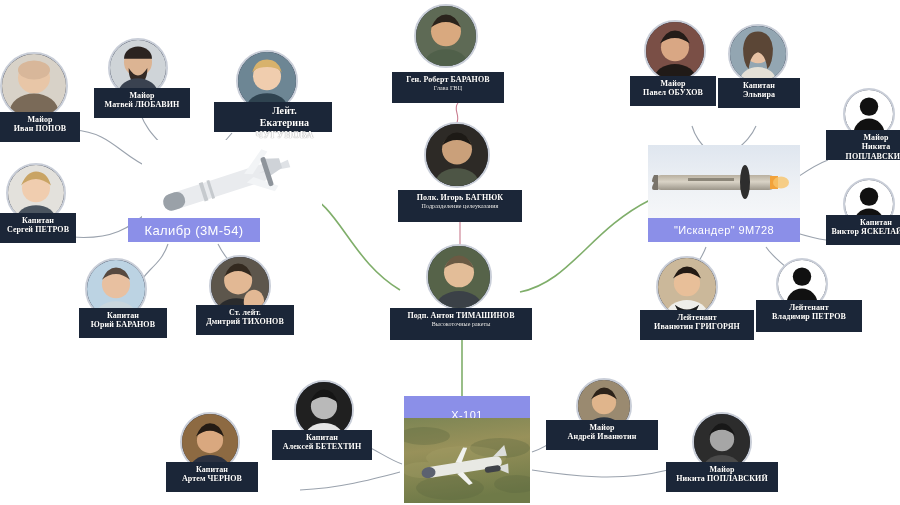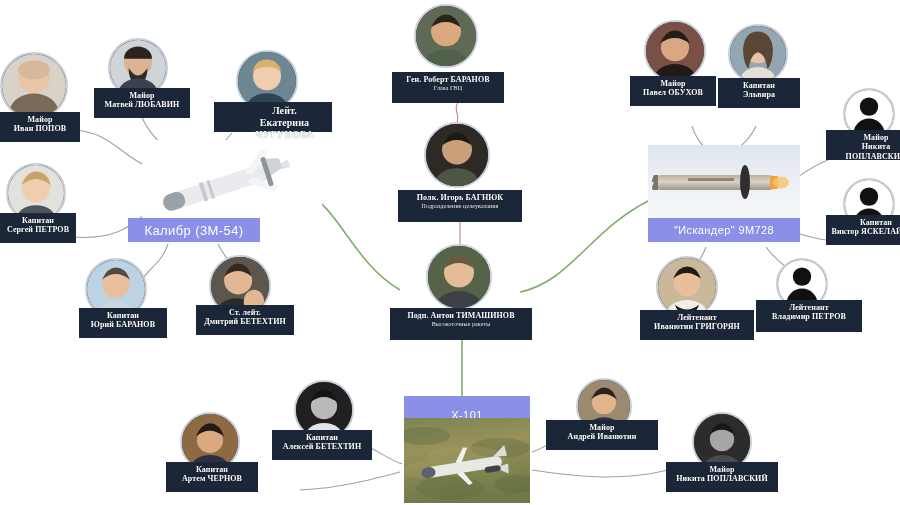--- a/index.html
+++ b/index.html
@@ -260,21 +260,21 @@
       <svg class="ph" viewBox="0 0 62 62">
           <rect width="62" height="62" fill="#5d564c"></rect>
           <circle cx="29" cy="25" r="15" fill="#e2b894"></circle>
           <path d="M14,21 q6,-14 15,-14 q10,0 15,14 q-8,-6 -15,-6 q-8,0 -15,6z" fill="#33291f"></path>
           <ellipse cx="27" cy="58" rx="20" ry="14" fill="#2a2b2d"></ellipse>
           <ellipse cx="46" cy="48" rx="11" ry="13" fill="#e2b894"></ellipse>
         </svg>
     </div>
     <div class="nlabel" style="left:196px;top:305px;width:98px;height:30px;font-size:8px;">
       <span class="rank">Ст. лейт.</span>
-      <span class="nm">Дмитрий БЕТЕХТИН</span>
+      <span class="nm">Дмитрий ТИХОНОВ</span>
     </div>
   </div>
 
   <div class="person">
     <div class="avatar" style="left:414px;top:4px;width:64px;height:64px;">
       <svg class="ph" viewBox="0 0 64 64">
           <rect width="64" height="64" fill="#5e6a55"></rect>
           <circle cx="32" cy="27" r="16" fill="#d9a97f"></circle>
           <path d="M16,23 q6,-14 16,-14 q10,0 16,14 q-8,-6 -16,-6 q-9,0 -16,6z" fill="#2a231c"></path>
           <ellipse cx="32" cy="62" rx="23" ry="16" fill="#50604a"></ellipse>

